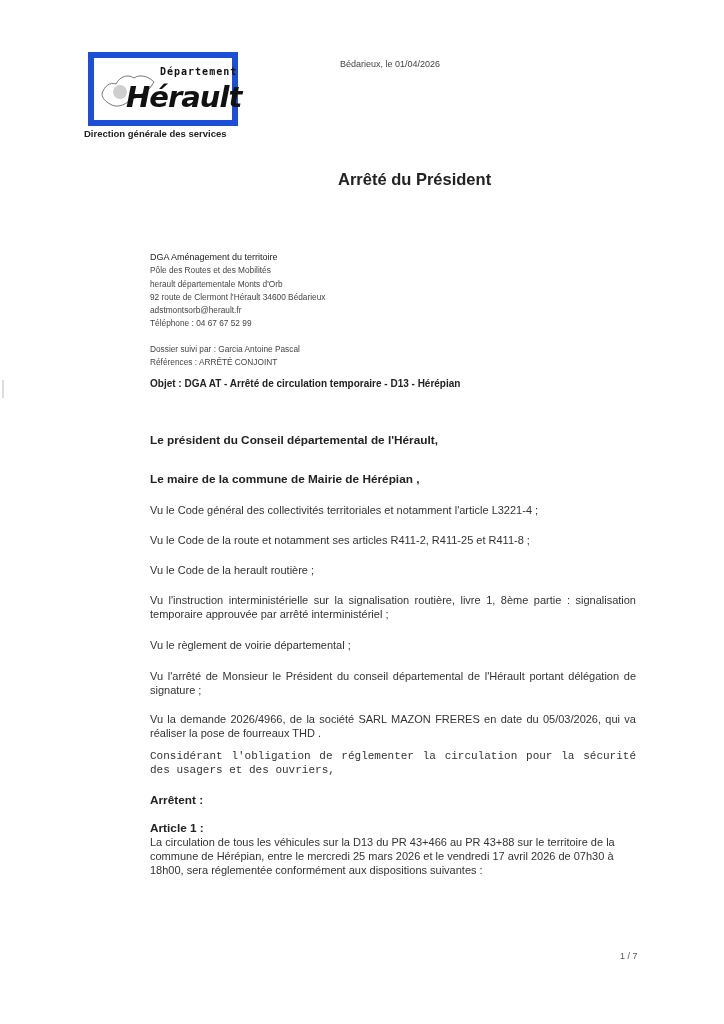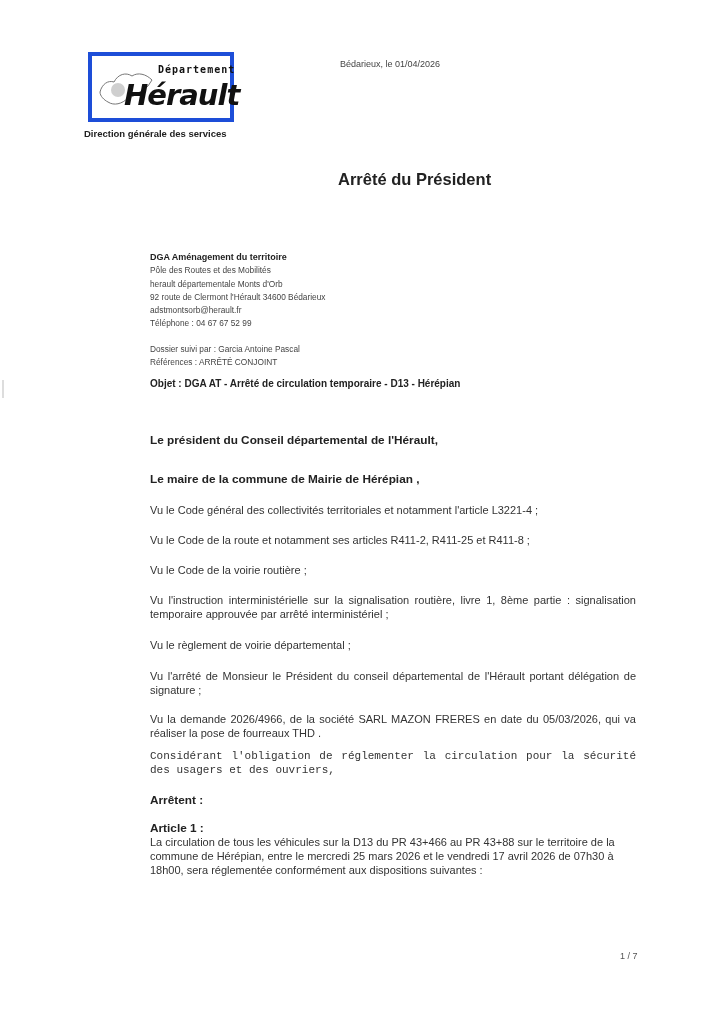--- a/index.html
+++ b/index.html
@@ -1,27 +1,27 @@
 <!DOCTYPE html>
 <html><head>
 <meta charset="utf-8">
 <style>
   html, body { margin: 0; padding: 0; background: #ffffff; }
   body { width: 724px; height: 1024px; position: relative; overflow: hidden;
          font-family: "Liberation Sans", sans-serif; color: #222; }
   .abs { position: absolute; }
-  .logo-box { left: 88px; top: 52px; width: 138px; height: 62px; border: 4px solid #1d4ed8; background:#fff; }
+  .logo-box { left: 88px; top: 52px; width: 138px; height: 62px; border: 6px solid #1d4ed8; background:#fff; }
   .logo-dept { position:absolute; left: 66px; top: 8px; font-size: 10px; font-weight: bold; letter-spacing: 1px; color:#111; font-family: "DejaVu Sans Mono", monospace; }
   .logo-name { position:absolute; left: 32px; top: 22px; font-size: 29px; font-weight: bold; font-style: italic; color:#111; font-family: "DejaVu Sans", sans-serif; letter-spacing:-1px; }
   .logo-map { position:absolute; left: 4px; top: 10px; }
   .direction { left: 84px; top: 128px; font-size: 9.5px; font-weight: bold; color:#222; }
   .date { left: 340px; top: 59px; font-size: 9px; color:#444; }
   .title { left: 338px; top: 170px; font-size: 16.5px; font-weight: bold; color:#222; }
   .svc { left: 150px; top: 251px; font-size: 8.3px; line-height: 13.3px; color:#444; }
-  .svc .h { font-weight: bold; color:#222; font-size: 9px; }
+  .svc .h { font-weight: normal; color:#222; font-size: 9px; }
   .svc .gap { height: 12px; }
   .objet { left: 150px; top: 378px; font-size: 10px; font-weight: bold; color:#222; }
   .body { left: 150px; width: 486px; font-size: 11px; line-height: 14px; color:#333; text-align: justify; }
   .bold { font-weight: bold; color:#222; }
   .p-lead { font-size: 11.8px; font-weight: bold; color:#222; }
   .page-num { left: 620px; top: 951px; font-size: 9px; color:#555; }
   .scan-mark { left: 2px; top: 380px; width: 2px; height: 18px; background:#ddd; }
 </style>
 </head>
 <body>
@@ -54,21 +54,21 @@
   <div>Références : ARRÊTÉ CONJOINT</div>
 </div>
 
 <div class="abs objet">Objet : DGA AT - Arrêté de circulation temporaire - D13 - Hérépian</div>
 
 <div class="abs body p-lead" style="top:433px;">Le président du Conseil départemental de l'Hérault,</div>
 <div class="abs body p-lead" style="top:462px;margin-top:10px;">Le maire de la commune de Mairie de Hérépian ,</div>
 
 <div class="abs body" style="top:503px;">Vu le Code général des collectivités territoriales et notamment l'article L3221-4 ;</div>
 <div class="abs body" style="top:533px;">Vu le Code de la route et notamment ses articles R411-2, R411-25 et R411-8 ;</div>
-<div class="abs body" style="top:563px;">Vu le Code de la voirie routière ;</div>
+<div class="abs body" style="top:563px;">Vu le Code de la herault routière ;</div>
 <div class="abs body" style="top:593px;">Vu l'instruction interministérielle sur la signalisation routière, livre 1, 8ème partie : signalisation temporaire approuvée par arrêté interministériel ;</div>
 <div class="abs body" style="top:638px;">Vu le règlement de voirie départemental ;</div>
 <div class="abs body" style="top:669px;">Vu l'arrêté de Monsieur le Président du conseil départemental de l'Hérault portant délégation de signature ;</div>
 <div class="abs body" style="top:712px;">Vu la demande 2026/4966, de la société SARL MAZON FRERES en date du 05/03/2026, qui va réaliser la pose de fourreaux THD .</div>
 
 <div class="abs body" style="top:749px;font-family:Liberation Mono, monospace;">Considérant l'obligation de réglementer la circulation pour la sécurité des usagers et des ouvriers,</div>
 
 <div class="abs body bold" style="top:793px; font-size:11.8px;">Arrêtent :</div>
 
 <div class="abs body bold" style="top:821px; font-size:11.8px;">Article 1 :</div>

